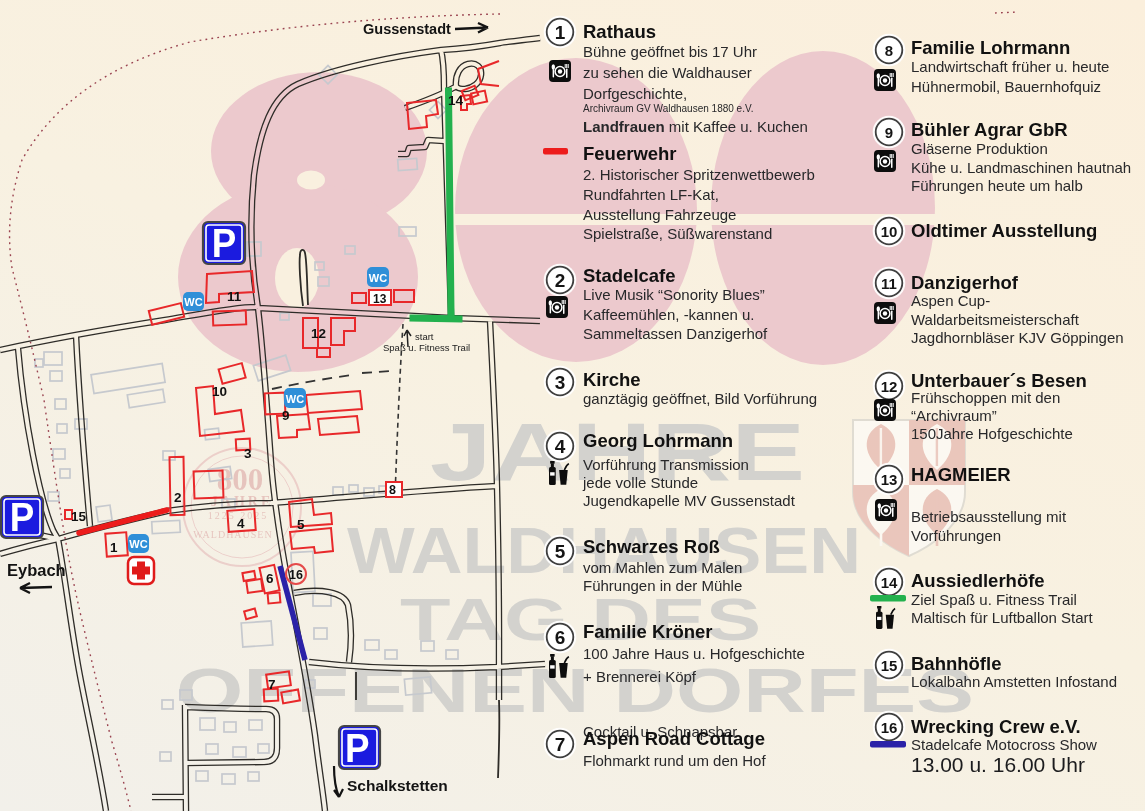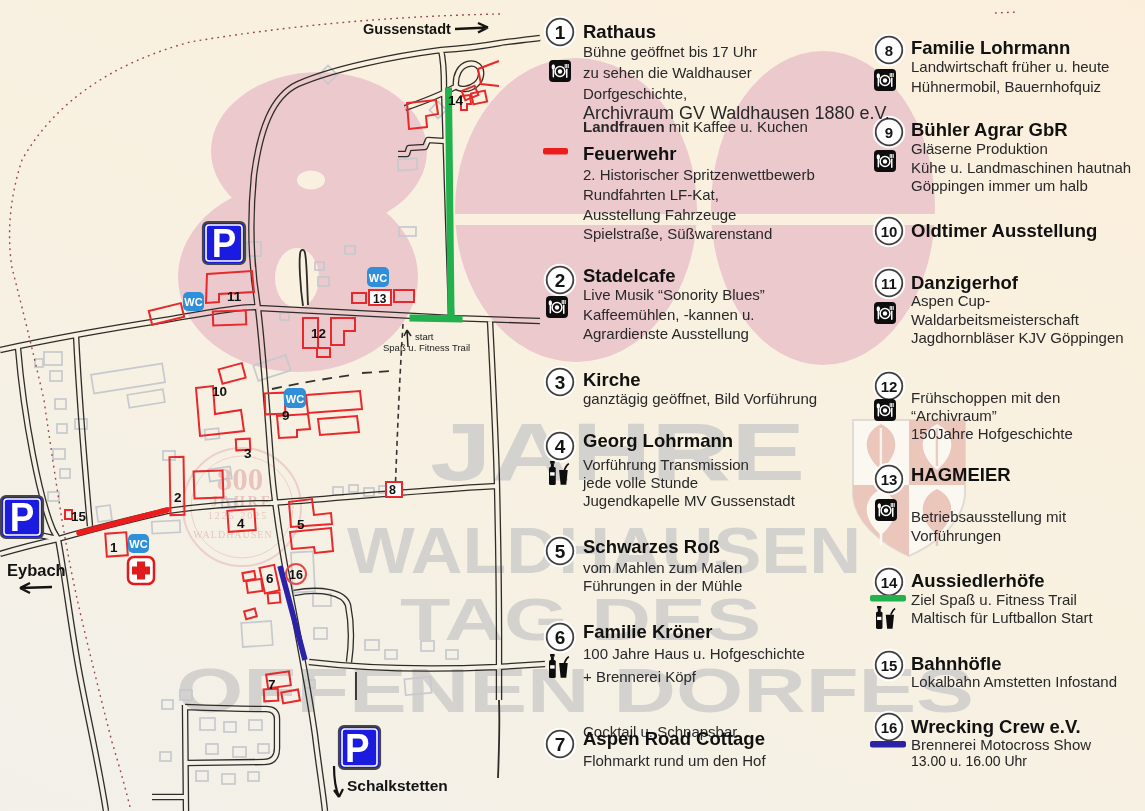--- a/index.html
+++ b/index.html
@@ -1,21 +1,21 @@
 <!DOCTYPE html>
 <html><head><meta charset="utf-8"><style>
 html,body{margin:0;padding:0}
 #page{position:relative;width:1145px;height:811px;overflow:hidden;
  font-family:"Liberation Sans",sans-serif;
  background:linear-gradient(205deg,#fbefdc 0%,#f8f1e1 50%,#f2f0ea 100%)}
 #page svg{position:absolute;left:0;top:0}
 .t{position:absolute;font-size:18.5px;font-weight:bold;color:#111;white-space:nowrap}
 .l{position:absolute;font-size:15px;color:#28282a;white-space:nowrap}
-.s{position:absolute;font-size:18px;color:#28282a;white-space:nowrap}
-.b{position:absolute;font-size:14px;color:#1c1c1e;white-space:nowrap}
+.s{position:absolute;font-size:10px;color:#28282a;white-space:nowrap}
+.b{position:absolute;font-size:21px;color:#1c1c1e;white-space:nowrap}
 </style></head><body>
 <div id="page">
 <svg width="1145" height="811" viewBox="0 0 1145 811">
 <defs>
 <path id="roadpath" d="M540,38 C515,41 505,42 500,43 C478,47 458,49 441,50 C395,56 335,68 298,84 C272,96 260,130 254,175 C249,225 252,272 258,308
 M441,50 C444,62 444,75 444,88 L451,315
 M0,350 C60,337 120,327 165,320 C200,314 240,306 258,307
 M258,308 C300,310 380,314 451,318 L540,321
 M258,308 C263,350 268,420 271,462 C274,500 281,545 288,582 C296,625 308,685 315,735 C319,768 323,792 325,811
 M58,539 C75,534 120,522 167,511 C210,505 240,503 271,503
@@ -381,21 +381,21 @@
 
 <div class="t" style="left:583px;top:143px">Feuerwehr</div>
 <div class="l" style="left:583px;top:166px">2. Historischer Spritzenwettbewerb</div>
 <div class="l" style="left:583px;top:186px">Rundfahrten LF-Kat,</div>
 <div class="l" style="left:583px;top:206px">Ausstellung Fahrzeuge</div>
 <div class="l" style="left:583px;top:225px">Spielstraße, Süßwarenstand</div>
 
 <div class="t" style="left:583px;top:265px">Stadelcafe</div>
 <div class="l" style="left:583px;top:286px">Live Musik “Sonority Blues”</div>
 <div class="l" style="left:583px;top:306px">Kaffeemühlen, -kannen u.</div>
-<div class="l" style="left:583px;top:325px">Agrardienste Ausstellung</div>
+<div class="l" style="left:583px;top:325px">Sammeltassen Danzigerhof</div>
 
 <div class="t" style="left:583px;top:369px">Kirche</div>
 <div class="l" style="left:583px;top:390px">ganztägig geöffnet, Bild Vorführung</div>
 
 <div class="t" style="left:583px;top:430px">Georg Lohrmann</div>
 <div class="l" style="left:583px;top:456px">Vorführung Transmission</div>
 <div class="l" style="left:583px;top:474px">jede volle Stunde</div>
 <div class="l" style="left:583px;top:492px">Jugendkapelle MV Gussenstadt</div>
 
 <div class="t" style="left:583px;top:536px">Schwarzes Roß</div>
@@ -410,40 +410,41 @@
 <div class="t" style="left:583px;top:728px">Aspen Road Cottage</div>
 <div class="l" style="left:583px;top:752px">Flohmarkt rund um den Hof</div>
 
 <div class="t" style="left:911px;top:37px">Familie Lohrmann</div>
 <div class="l" style="left:911px;top:58px">Landwirtschaft früher u. heute</div>
 <div class="l" style="left:911px;top:78px">Hühnermobil, Bauernhofquiz</div>
 
 <div class="t" style="left:911px;top:119px">Bühler Agrar GbR</div>
 <div class="l" style="left:911px;top:140px">Gläserne Produktion</div>
 <div class="l" style="left:911px;top:159px">Kühe u. Landmaschinen hautnah</div>
-<div class="l" style="left:911px;top:177px">Göppingen immer um halb</div>
+<div class="l" style="left:911px;top:177px">Führungen heute um halb</div>
 
 <div class="t" style="left:911px;top:220px">Oldtimer Ausstellung</div>
 
 <div class="t" style="left:911px;top:272px">Danzigerhof</div>
 <div class="l" style="left:911px;top:292px">Aspen Cup-</div>
 <div class="l" style="left:911px;top:311px">Waldarbeitsmeisterschaft</div>
 <div class="l" style="left:911px;top:329px">Jagdhornbläser KJV Göppingen</div>
 
+<div class="t" style="left:911px;top:370px">Unterbauer´s Besen</div>
 <div class="l" style="left:911px;top:389px">Frühschoppen mit den</div>
 <div class="l" style="left:911px;top:407px">“Archivraum”</div>
 <div class="l" style="left:911px;top:425px">150Jahre Hofgeschichte</div>
 
 <div class="t" style="left:911px;top:464px">HAGMEIER</div>
 <div class="l" style="left:911px;top:508px">Betriebsausstellung mit</div>
 <div class="l" style="left:911px;top:527px">Vorführungen</div>
 
 <div class="t" style="left:911px;top:570px">Aussiedlerhöfe</div>
 <div class="l" style="left:911px;top:591px">Ziel Spaß u. Fitness Trail</div>
 <div class="l" style="left:911px;top:609px">Maltisch für Luftballon Start</div>
 
 <div class="t" style="left:911px;top:653px">Bahnhöfle</div>
 <div class="l" style="left:911px;top:673px">Lokalbahn Amstetten Infostand</div>
 
 <div class="t" style="left:911px;top:716px">Wrecking Crew e.V.</div>
-<div class="l" style="left:911px;top:736px">Brennerei Motocross Show</div>
+<div class="l" style="left:911px;top:736px">Stadelcafe Motocross Show</div>
 <div class="b" style="left:911px;top:753px">13.00 u. 16.00 Uhr</div>
 </div>
 
 </body></html>

